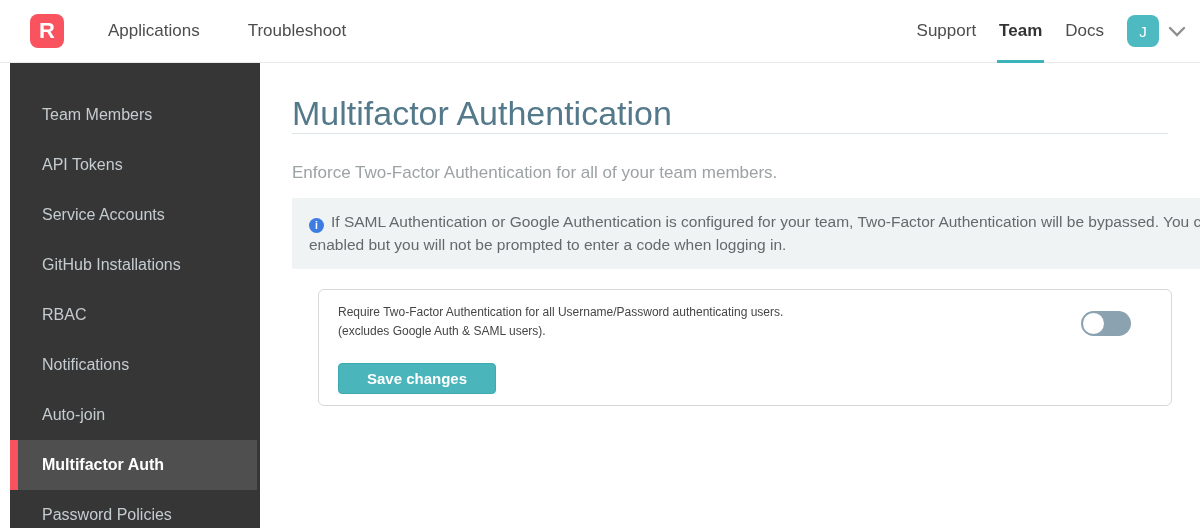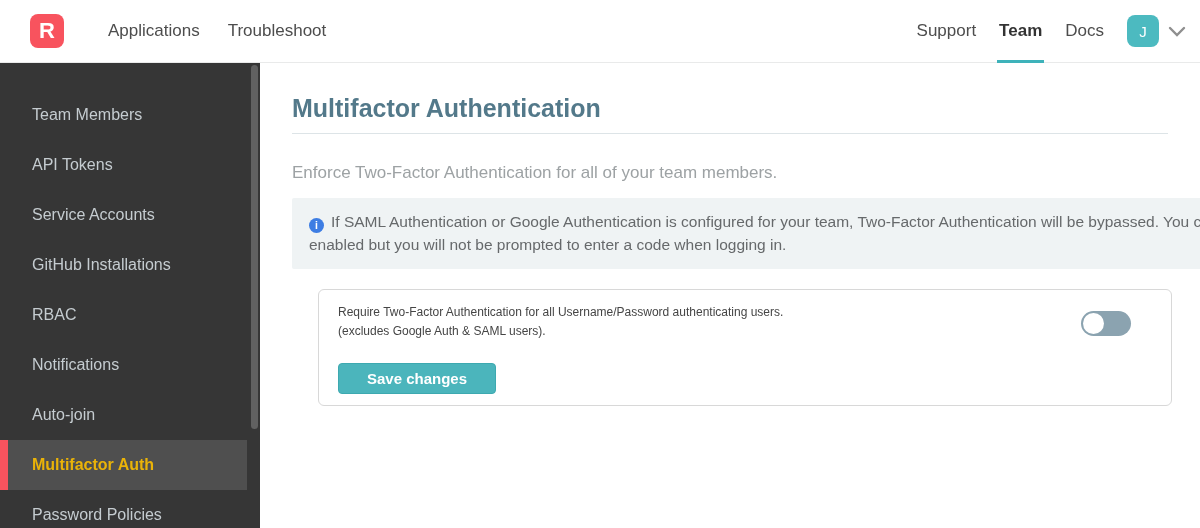--- a/index.html
+++ b/index.html
@@ -5,42 +5,42 @@
   * { margin:0; padding:0; box-sizing:border-box; }
   html,body { width:1200px; height:528px; background:#fff; }
   body { font-family:"Liberation Sans", "DejaVu Sans", sans-serif; }
   .viewport { position:relative; width:1200px; height:528px; overflow:hidden; background:#fff; }
 
   
   .header { position:absolute; top:0; left:0; width:1200px; height:63px;
             background:#fff; border-bottom:1px solid #e9eaea; display:flex; align-items:center; z-index:5; }
   .logo { margin-left:30px; width:34px; height:34px; border-radius:8px; background:#f8535e;
           color:#fff; font-size:22px; font-weight:bold; display:flex; align-items:center; justify-content:center; }
-  .nav-left { display:flex; margin-left:44px; gap:28px; }
+  .nav-left { display:flex; margin-left:44px; gap:48px; }
   .nav-item { font-size:17px; color:#4d4d4d; height:63px; display:flex; align-items:center;
               position:relative; cursor:pointer; }
   .nav-right { margin-left:auto; display:flex; align-items:center; gap:23px; margin-right:14px; }
   .nav-item.active { font-weight:bold; color:#333; }
   .nav-item.active .underline { position:absolute; left:-2px; right:-2px; bottom:0; height:3px; background:#3eb2ba; }
   .avatar { width:32px; height:32px; border-radius:8px; background:#4cbac0; color:#fff;
             font-size:15px; display:flex; align-items:center; justify-content:center; }
   .chevron { display:flex; align-items:center; margin-left:-14px; }
 
   
-  .sidebar { position:absolute; top:63px; left:0; width:260px; height:465px; background:#363636; padding-top:27px; }
+  .sidebar { position:absolute; top:63px; left:10px; width:260px; height:465px; background:#363636; padding-top:27px; }
   .side-item { position:relative; width:247px; height:50px; line-height:50px; padding-left:32px;
                font-size:16px; color:#c5ccd0; cursor:pointer; white-space:nowrap; }
-  .side-item.active { background:#4f4f4f; color:#eab308; font-weight:bold; }
+  .side-item.active { background:#4f4f4f; color:#ffffff; font-weight:bold; }
   .side-item.active .active-bar { position:absolute; left:0; top:0; width:8px; height:50px; background:#f8535e; }
   .side-scrollthumb { position:absolute; left:251px; top:2px; width:7px; height:364px;
                       background:#616161; border-radius:4px; }
 
   
   .main { position:absolute; top:63px; left:260px; width:940px; height:465px; background:#fff; }
-  .page-title { position:absolute; left:32px; top:31px; font-size:25px; font-weight:bold; color:#53798a; }
+  .page-title { position:absolute; left:32px; top:31px; font-size:34px; font-weight:normal; color:#53798a; }
   .title-divider { position:absolute; left:32px; top:70px; width:876px; height:1px; background:#dde4e7; }
   .page-desc { position:absolute; left:32px; top:100px; font-size:17px; color:#9da2a4;text-align:right; }
 
   .info-box { position:absolute; left:32px; top:135px; width:1022px; padding:12px 17px 13px 17px;
               background:#eff3f4; border-radius:2px; font-size:15.5px; line-height:23px; color:#66696b; }
   .info-icon { display:inline-flex; width:15px; height:15px; border-radius:50%; background:#3d7de3;
                color:#fff; font-size:10.5px; font-weight:bold; align-items:center; justify-content:center;
                vertical-align:-2px; margin-right:7px; font-style:normal; }
 
   .setting-card { position:absolute; left:58px; top:226px; width:854px; height:117px; background:#fff;

